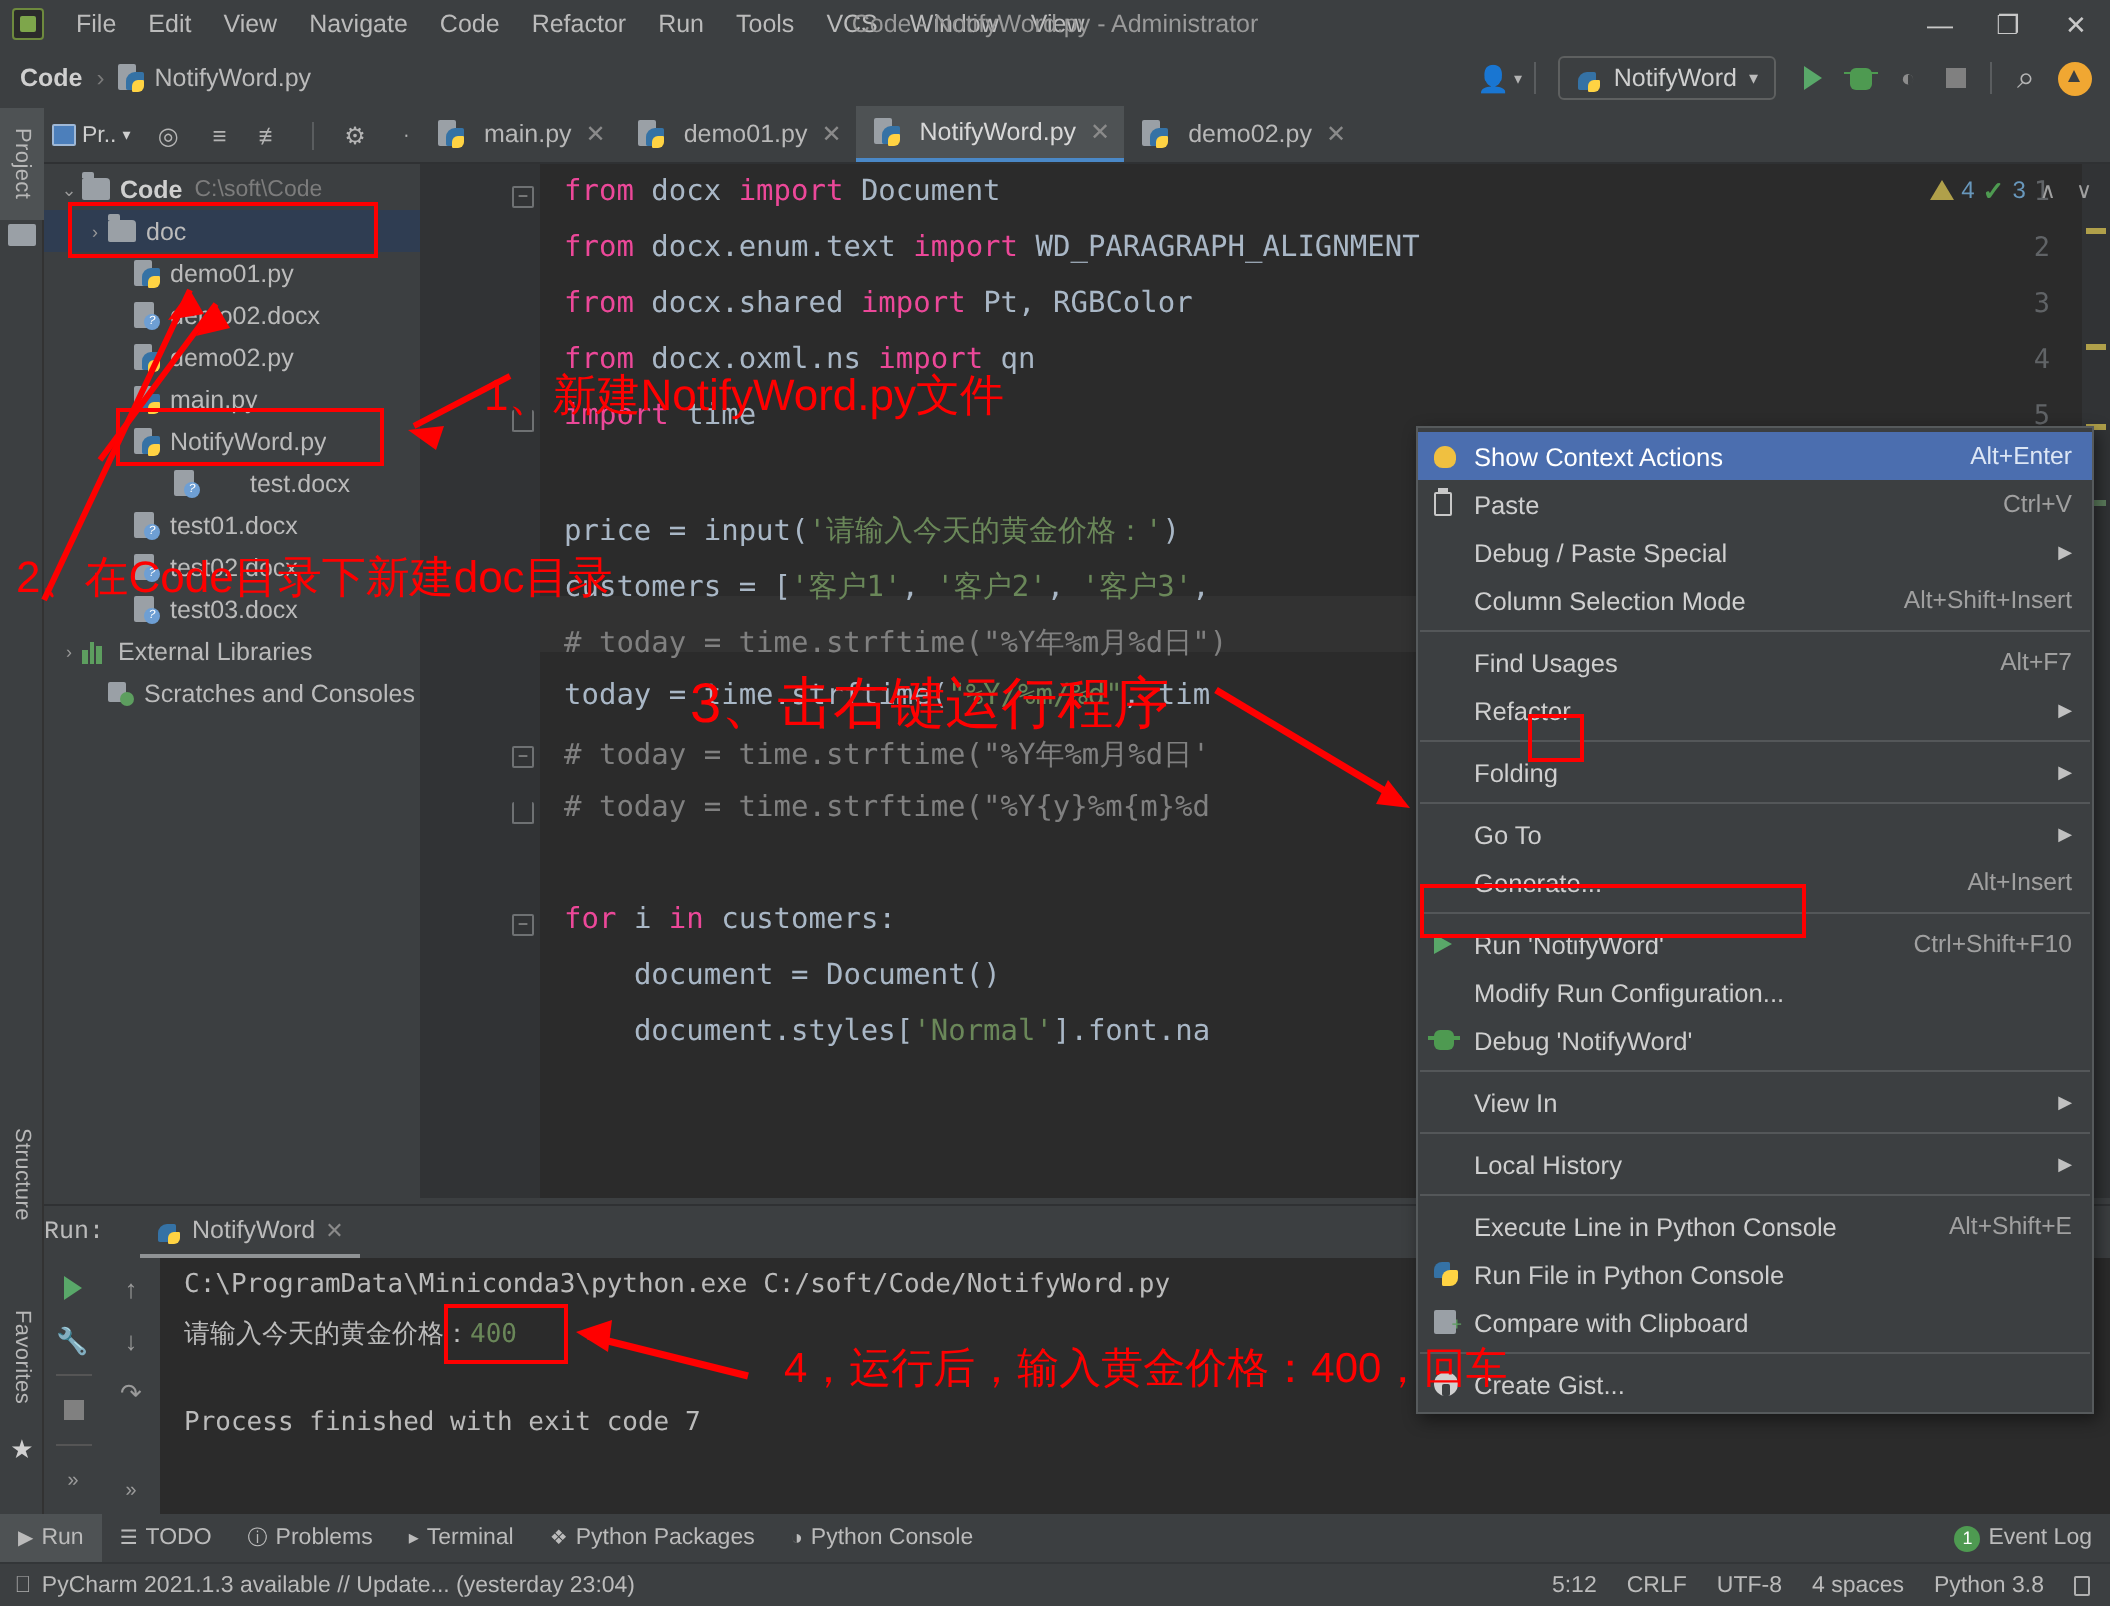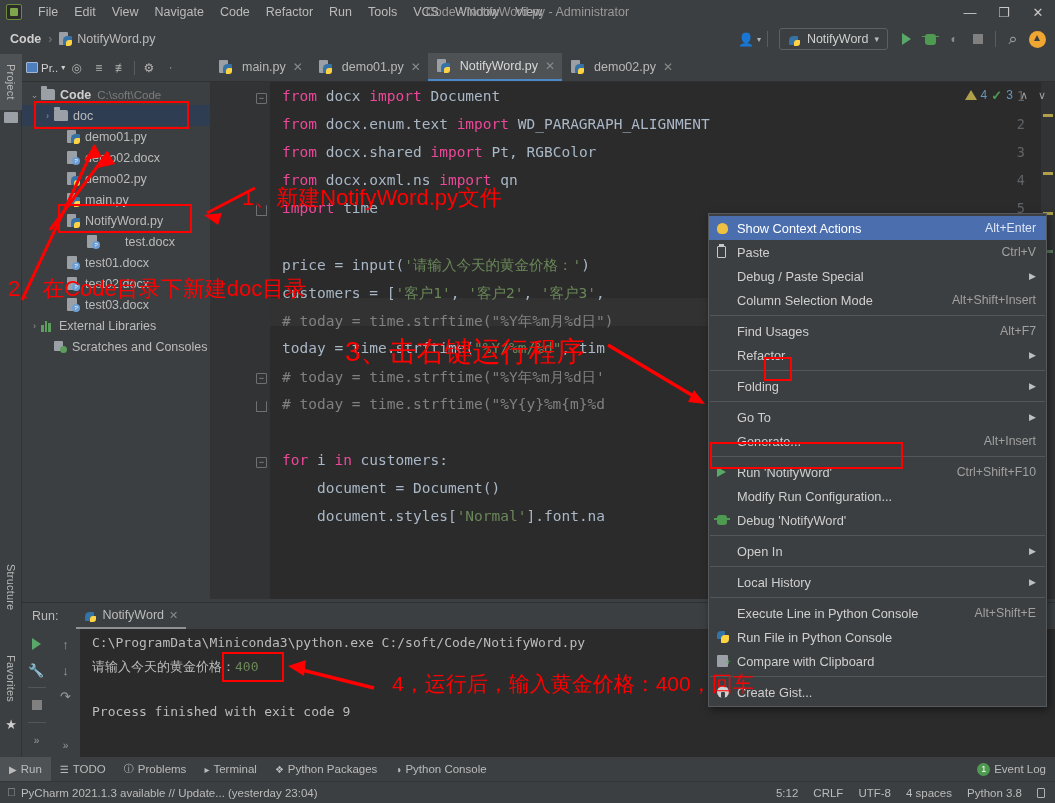--- a/index.html
+++ b/index.html
@@ -90,21 +90,21 @@
   }
   .vtab.sel { background:#4e5254; }
   .strip-ico { position:absolute; left:4px; width:14px; height:14px; }
 
   
   .projpanel {
     position:absolute; left:22px; top:54px; width:188px; height:545px;
     background:#3c3f41;
   }
   .proj-toolbar {
-    height:28px; display:flex; align-items:center; gap:1px; padding-left:4px;
+    height:28px; display:flex; align-items:center; gap:12px; padding-left:4px;
     border-bottom:1px solid #2f3133;
   }
   .pt-btn { width:21px;height:21px; display:flex;align-items:center;justify-content:center;
     color:#b4b4b4; font-size:12px; }
   .proj-chip { display:flex; align-items:center; gap:3px; font-size:11.5px; color:#cfcfcf; }
   .proj-chip .sqico { width:12px;height:11px;background:#4c7fbb;border:1px solid #9fb8d6;border-radius:1px;}
   .tree { padding-top:2px; font-size:12.5px; color:#bbbbbb; }
   .trow { height:21px; display:flex; align-items:center; padding-left:6px; white-space:nowrap; }
   .trow.sel { background:#2f3d52; }
   .tw { width:13px; text-align:center; color:#9a9a9a; font-size:9px; flex:none; }
@@ -205,21 +205,21 @@
   .pyico2 { width:12px;height:12px;position:relative;}
   .pyico2 .a{position:absolute;left:0;top:0;width:8px;height:8px;background:#3572A5;border-radius:50% 10% 50% 10%;}
   .pyico2 .b{position:absolute;right:0;bottom:0;width:8px;height:8px;background:#FFD343;border-radius:50% 10% 50% 10%;}
 
   
   .runpanel {
     position:absolute; left:22px; top:602px; width:1033px; height:155px;
     background:#3c3f41; border-top:1px solid #2f3133;
   }
   .run-head { height:26px; display:flex; align-items:center; font-size:12.5px; color:#bbbbbb; }
-  .run-label { margin-left:10px; margin-right:18px; }
+  .run-label { margin-right:18px;font-family:Liberation Mono, monospace; }
   .run-tab { display:flex; align-items:center; gap:5px; padding:0 8px; height:26px;
     border-bottom:2px solid #8f9294; }
   .run-tools {
     position:absolute; left:0; top:26px; width:58px; height:129px; display:flex;
   }
   .rt-col { width:29px; display:flex; flex-direction:column; align-items:center; padding-top:6px; gap:8px;}
   .rt-ico { width:20px;height:18px; display:flex;align-items:center;justify-content:center; color:#9a9a9a; font-size:13px;}
   .console {
     position:absolute; left:58px; top:26px; right:0; bottom:0; background:#2b2b2b;
     font-family:"DejaVu Sans Mono", monospace; font-size:13px; color:#bbbbbb;
@@ -601,21 +601,21 @@
       </div>
       <div class="mi">
         <span class="ic">
           <span class="dbgico"></span>
         </span>
         <span class="lb">Debug 'NotifyWord'</span>
       </div>
       <div class="msep"></div>
       <div class="mi">
         <span class="ic"></span>
-        <span class="lb">Open In</span>
+        <span class="lb">View In</span>
         <span class="arrow">▶</span>
       </div>
       <div class="msep"></div>
       <div class="mi">
         <span class="ic"></span>
         <span class="lb">Local History</span>
         <span class="arrow">▶</span>
       </div>
       <div class="msep"></div>
       <div class="mi">
@@ -677,21 +677,21 @@
         <div class="rt-ico">↓</div>
         <div class="rt-ico">↷</div>
         <div style="flex:1"></div>
         <div class="rt-ico" style="font-size:10px;margin-bottom:4px">»</div>
       </div>
     </div>
     <div class="console">
       <div class="con-line">C:\ProgramData\Miniconda3\python.exe C:/soft/Code/NotifyWord.py</div>
       <div class="con-line"><span>请输入今天的黄金价格：</span><span class="con-green">400</span></div>
       <div class="con-line" style="height:23px"></div>
-      <div class="con-line">Process finished with exit code 9</div>
+      <div class="con-line">Process finished with exit code 7</div>
     </div>
   </div>
 
   <div class="twbar" id="twbar">
       <div class="twitem sel">
         <span style="font-size:10px;color:#bbb">▶</span>
         <span>Run</span>
       </div>
       <div class="twitem">
         <span style="font-size:10px;color:#bbb">☰</span>

